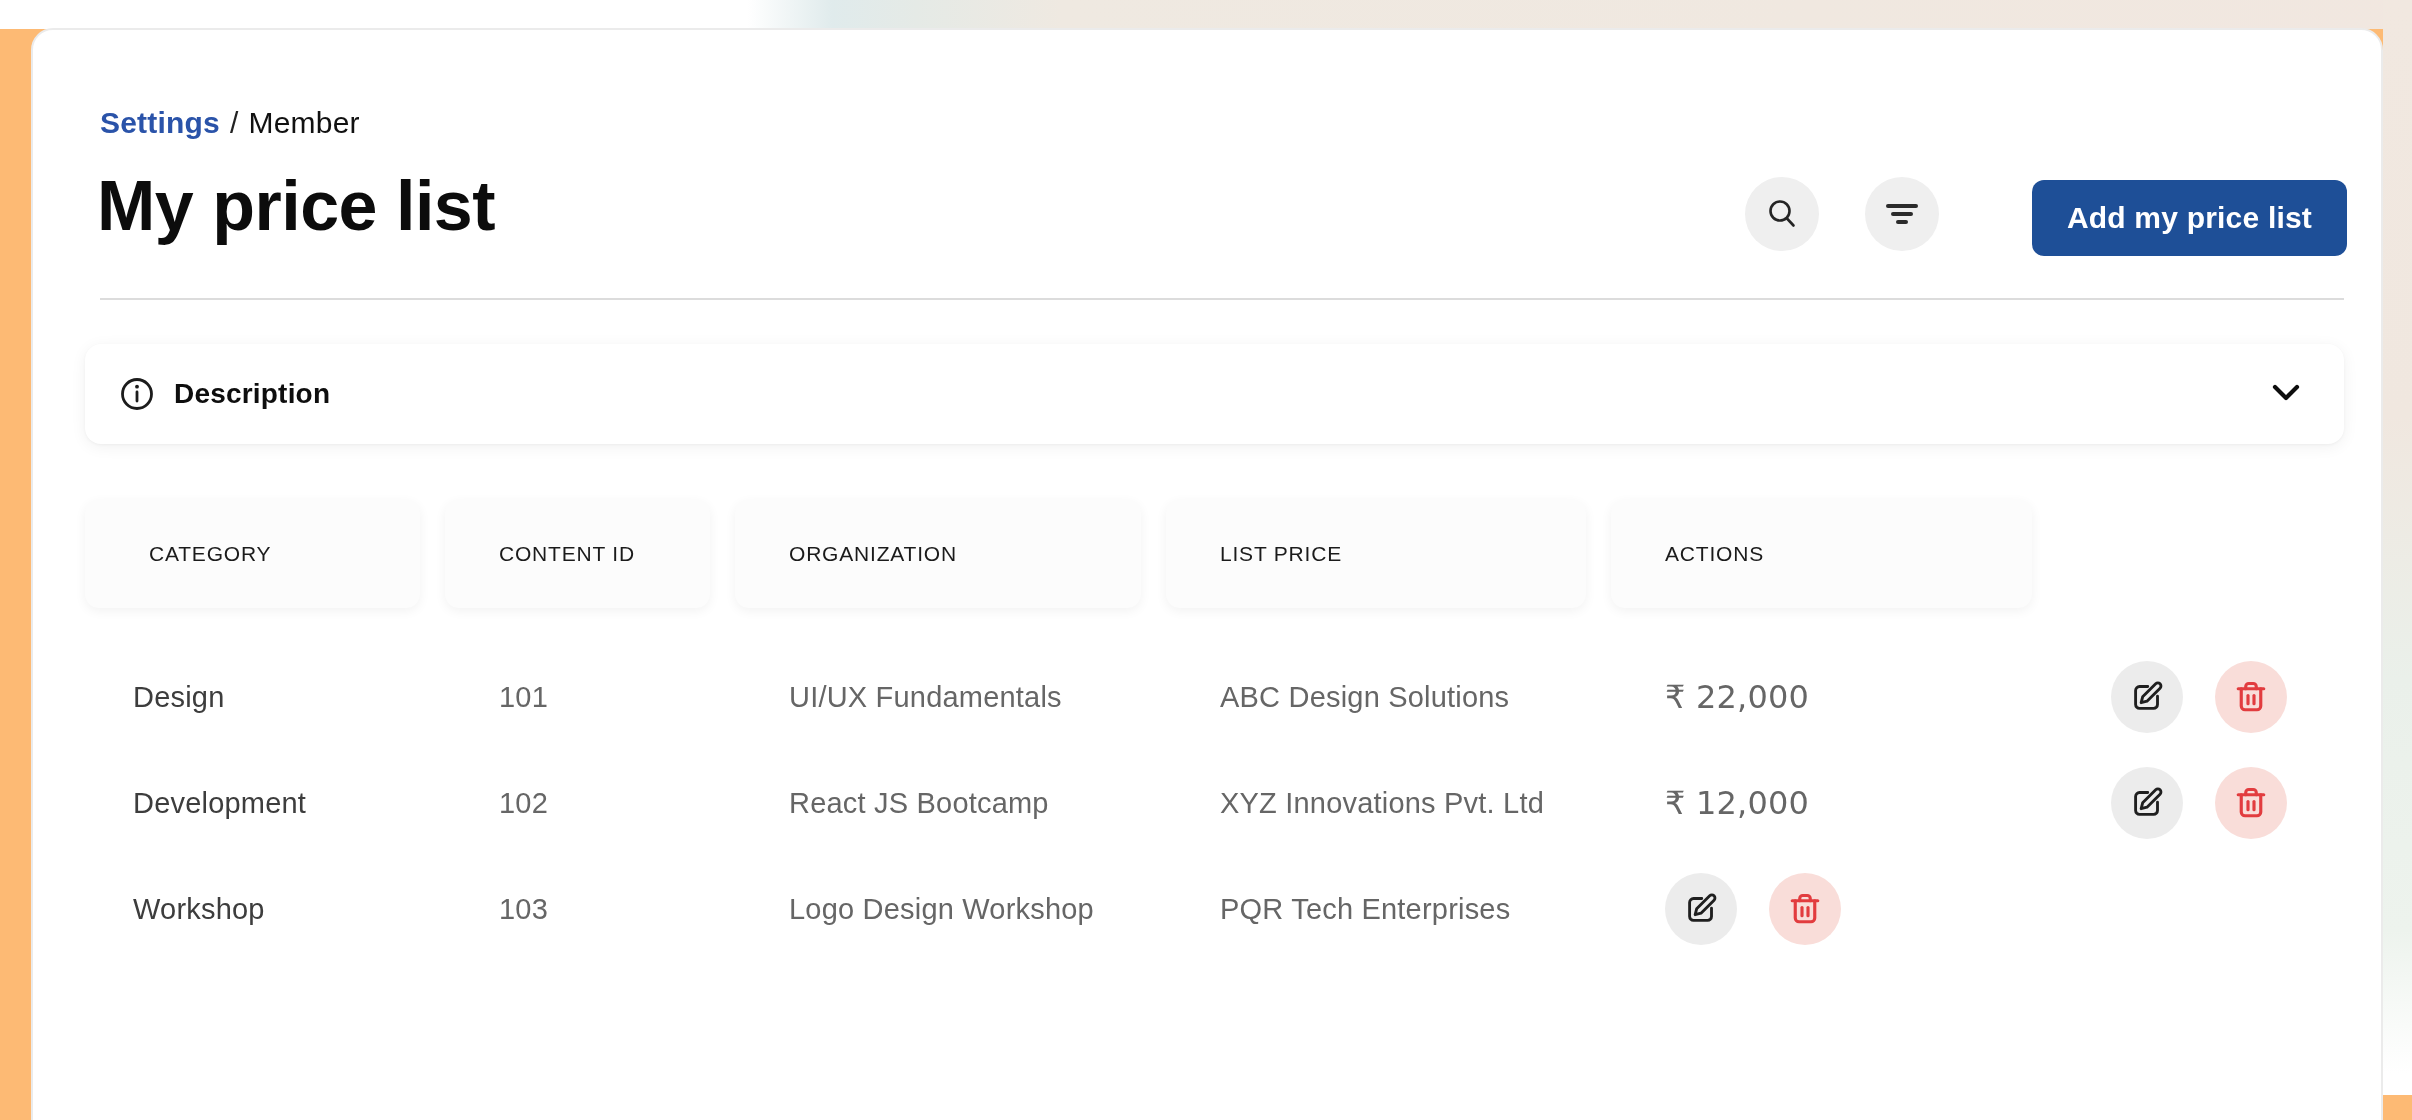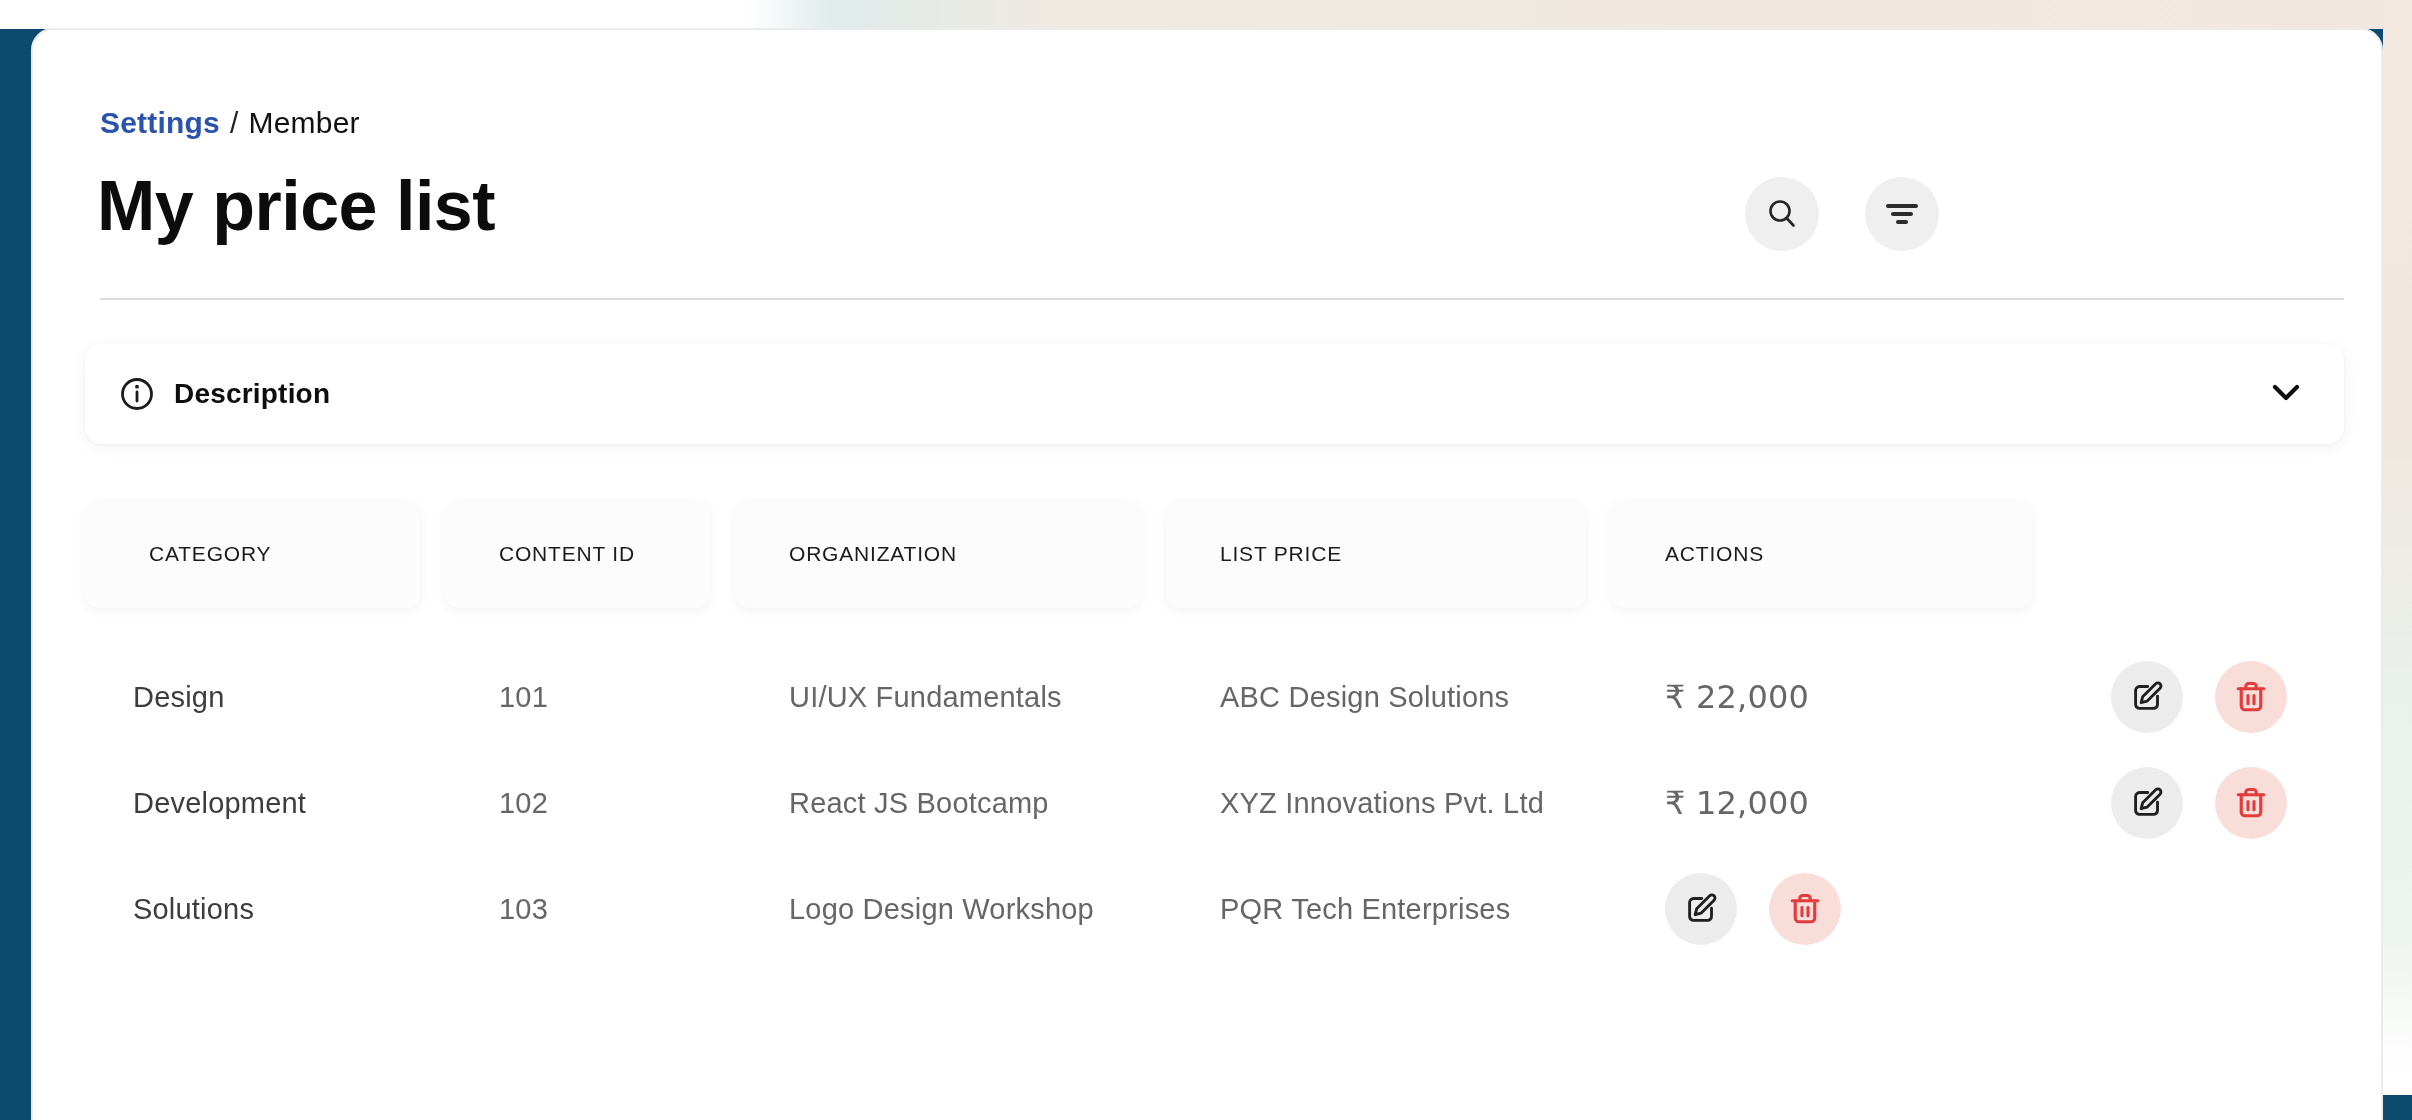--- a/index.html
+++ b/index.html
@@ -2,21 +2,21 @@
 <html><head>
 <meta charset="utf-8">
 <style>
   * { margin:0; padding:0; box-sizing:border-box; }
   html,body { width:2412px; height:1120px; }
   body {
     font-family:"Liberation Sans", sans-serif;
     background:#ffffff;
     overflow:hidden;
   }
-  .stage { position:relative; width:2412px; height:1120px; overflow:hidden; background:#0c4a6e; }
+  .stage { position:relative; width:2412px; height:1120px; overflow:hidden; background:#fdba74; }
 
   
   .bg-top-strip {
     position:absolute; left:0; top:0; width:2412px; height:29px;
     background:linear-gradient(90deg,#ffffff 0%,#ffffff 31%,#e0ebec 34.5%,#e5eae6 38%,#efe9e1 44%,#f0e8e0 75%,#f1e7e0 100%);
   }
   .bg-right-strip {
     position:absolute; left:2383px; top:0; width:29px; height:1095px;
     background:linear-gradient(180deg,#f1e8e0 0%,#f0e7df 38%,#eaf0ea 62%,#edf3ed 85%,#ffffff 98%);
   }
@@ -125,20 +125,21 @@
     <button class="icon-circle-btn btn-filter">
       <span>
         <svg width="38" height="34" viewBox="0 0 38 34" fill="none">
           <line x1="5" y1="9" x2="33" y2="9" stroke="#2b2b2b" stroke-width="4" stroke-linecap="round"></line>
           <line x1="10" y1="17" x2="28" y2="17" stroke="#2b2b2b" stroke-width="4" stroke-linecap="round"></line>
           <line x1="15" y1="25" x2="23" y2="25" stroke="#2b2b2b" stroke-width="4" stroke-linecap="round"></line>
         </svg>
       </span>
     </button>
 
+    <button class="add-btn">Add my price list</button>
 
     <div class="title-divider"></div>
 
     <div class="desc-bar">
       <span>
         <svg width="38" height="38" viewBox="0 0 38 38" fill="none">
           <circle cx="19" cy="19" r="14.5" stroke="#1c1c1c" stroke-width="2.8"></circle>
           <line x1="19" y1="17" x2="19" y2="26" stroke="#1c1c1c" stroke-width="2.8" stroke-linecap="round"></line>
           <circle cx="19" cy="11.7" r="1.9" fill="#1c1c1c"></circle>
         </svg>
@@ -214,21 +215,21 @@
                 <path d="M18.5 6.5V18a2.5 2.5 0 0 1-2.5 2.5H8A2.5 2.5 0 0 1 5.5 18V6.5"></path>
                 <path d="M10 11v5.5"></path>
                   <path d="M14 11v5.5"></path>
               </svg>
             </span>
           </button>
         </div>
       </div>
 
       <div class="grid-row data-row">
-        <div class="cell cat">Solutions</div>
+        <div class="cell cat">Workshop</div>
         <div class="cell">103</div>
         <div class="cell">Logo Design Workshop</div>
         <div class="cell">PQR Tech Enterprises</div>
         <div class="cell actions">
           <button class="action-btn action-edit">
             <span>
               <svg width="36" height="36" viewBox="0 0 24 24" fill="none" stroke="#1f1f1f" stroke-width="1.9" stroke-linecap="round" stroke-linejoin="round">
                 <path d="M12.5 5H7a2.6 2.6 0 0 0-2.6 2.6V17A2.6 2.6 0 0 0 7 19.6h9.4A2.6 2.6 0 0 0 19 17v-5.5"></path>
                 <path d="M17.8 3.2a2 2 0 0 1 2.9 2.9L12 14.8l-3.9 1 1-3.9z"></path>
               </svg>

